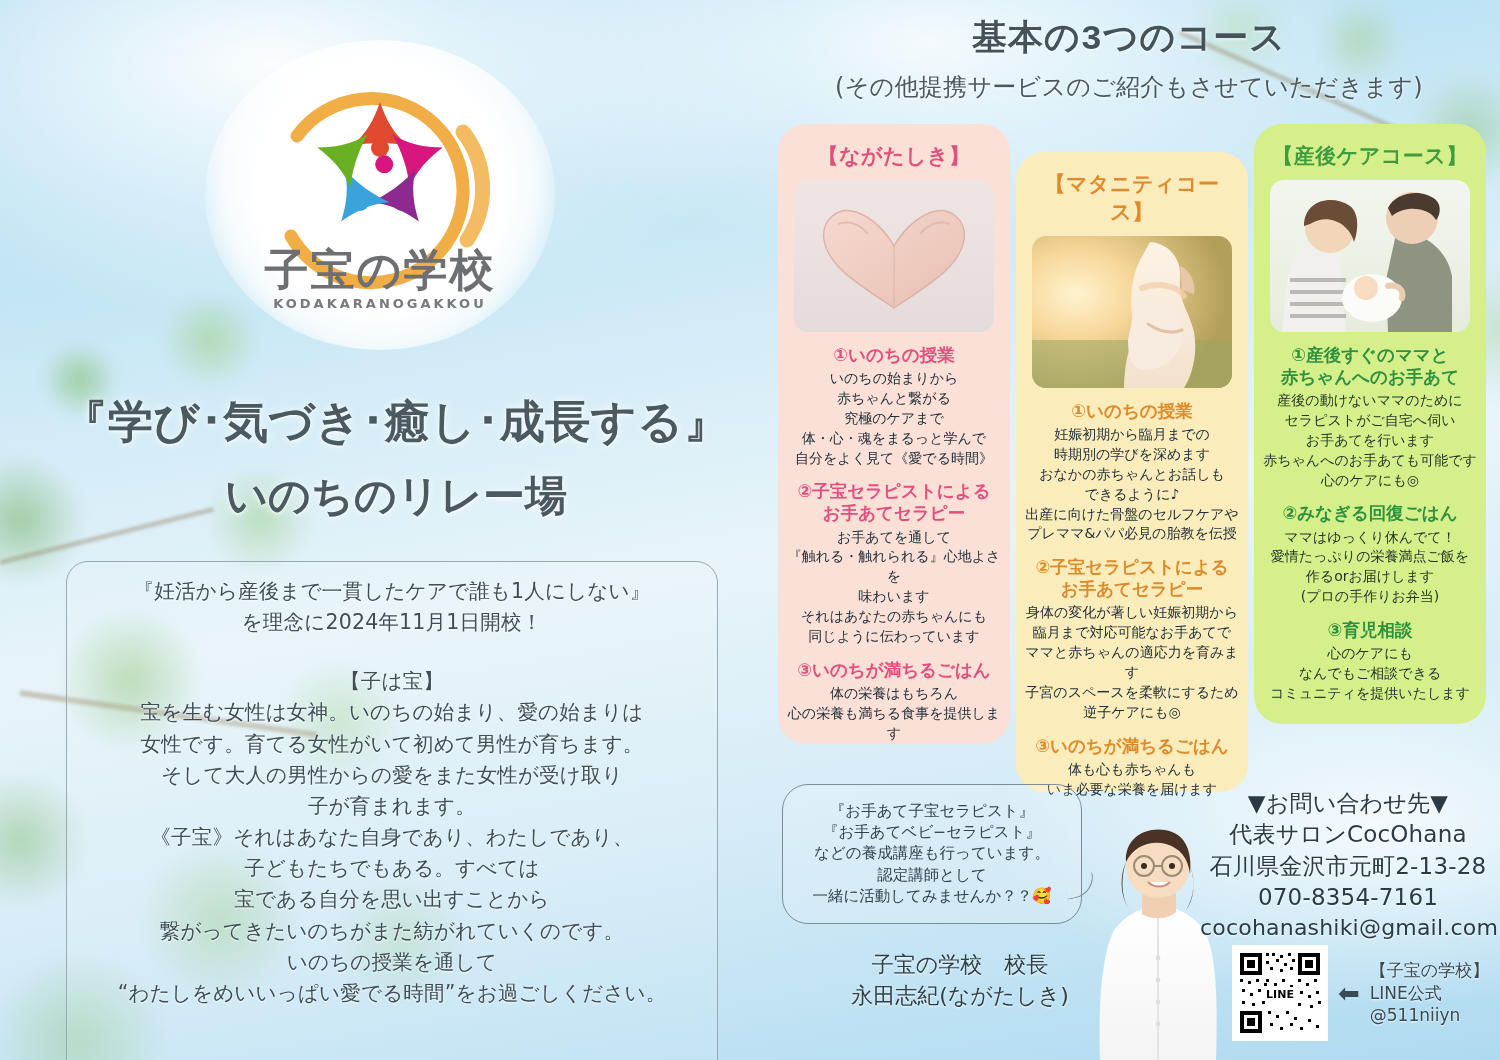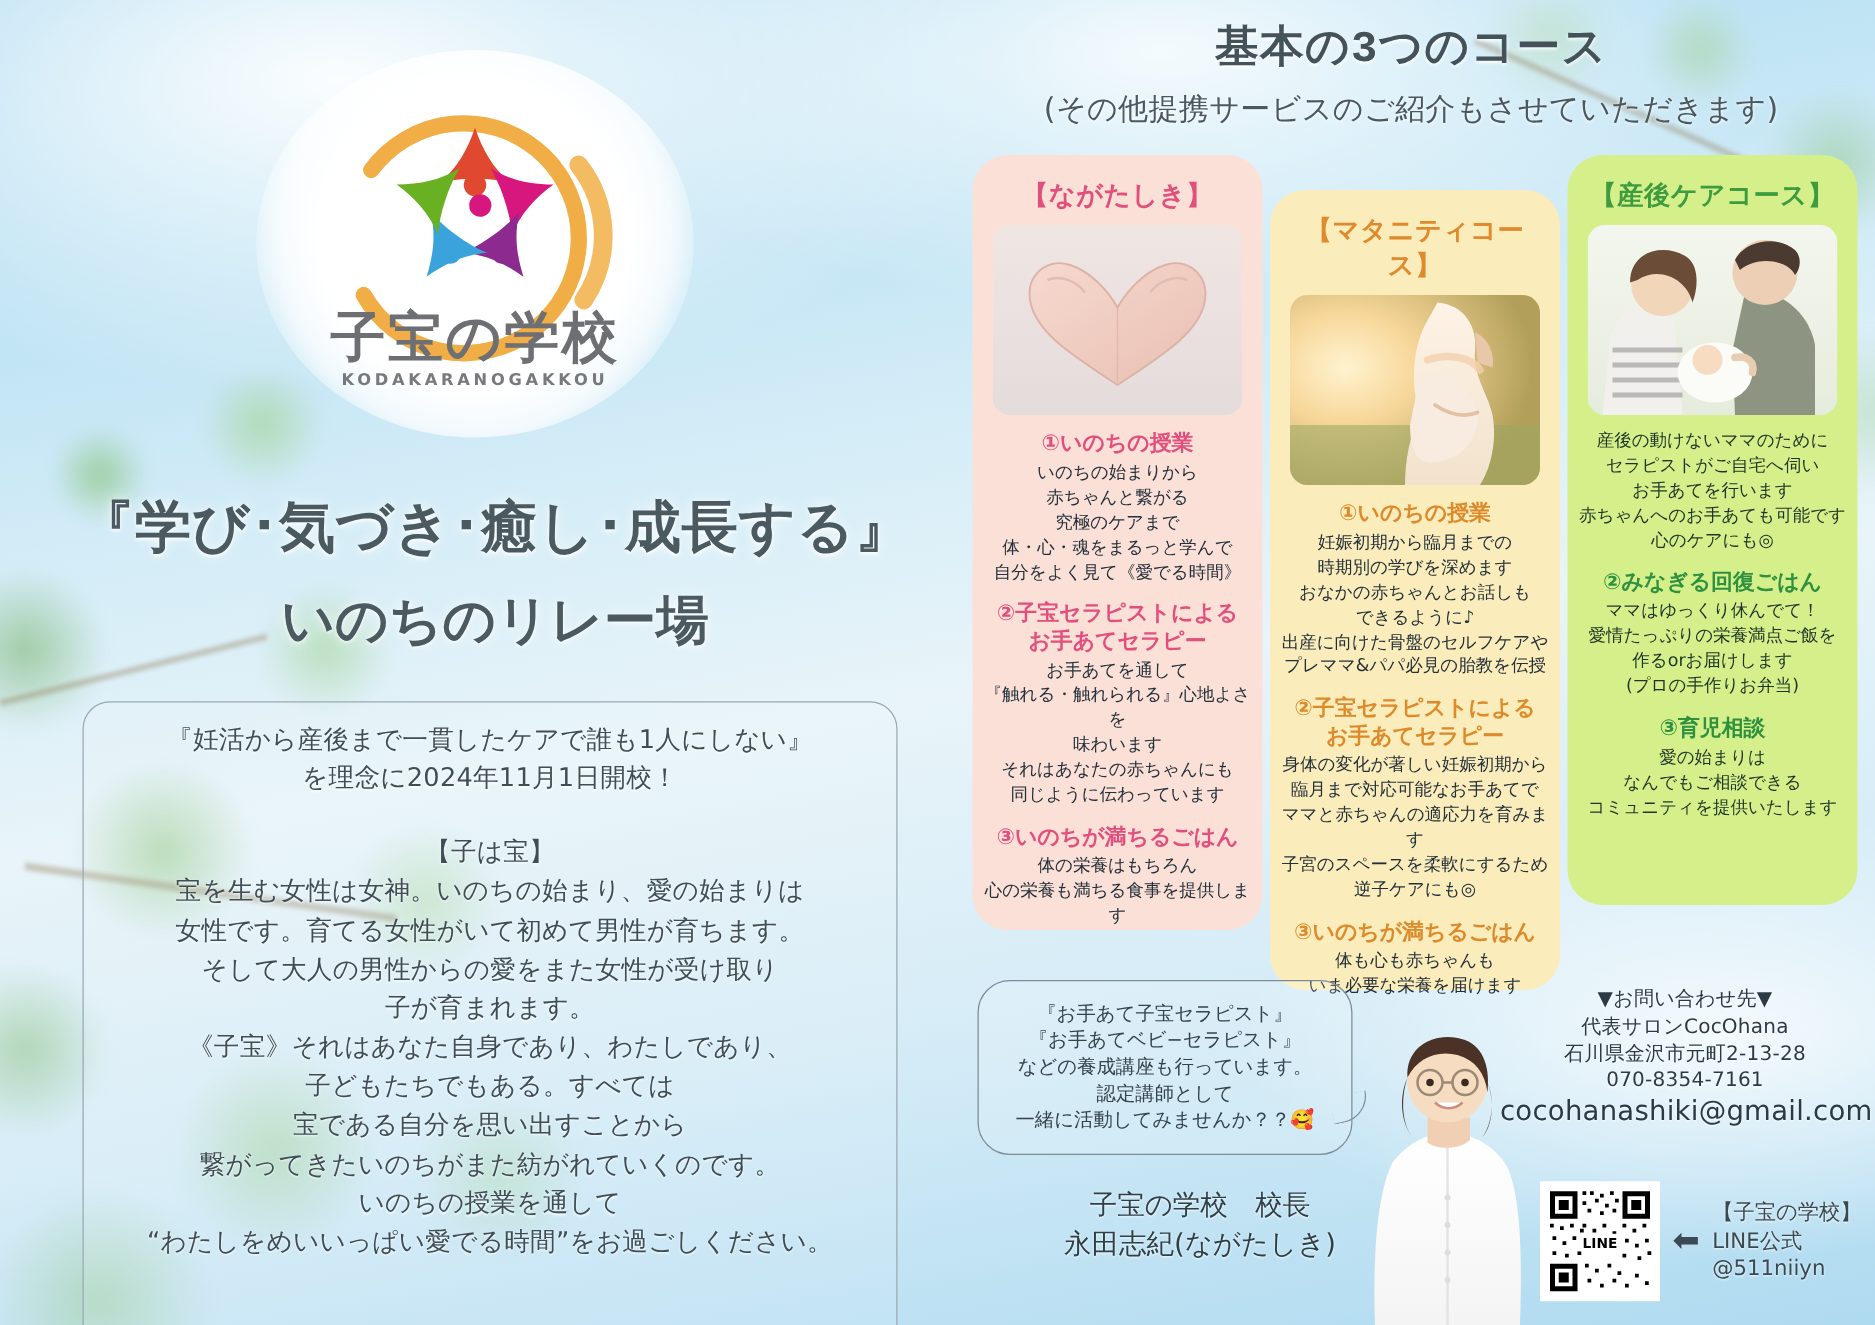--- a/index.html
+++ b/index.html
@@ -148,21 +148,21 @@
   }
 
   
   #person { position: absolute; left: 1092px; top: 818px; width: 132px; height: 242px; z-index: 4; }
 
   
   #contact {
     position: absolute; left: 1200px; top: 788px; width: 296px; z-index: 5;
     text-align: center; color: #2b3b45;
   }
-  #contact .ln { font-size: 16px; line-height: 1.36; letter-spacing: .2px;
+  #contact .ln { font-size: 23px; line-height: 1.36; letter-spacing: .2px;
     text-shadow: 0 1px 2px rgba(255,255,255,.85); }
   #contact .mail { font-size: 22px; }
 
   
   #qr-block {
     position: absolute; left: 1232px; top: 945px; z-index: 5;
     display: flex; align-items: center; gap: 10px;
   }
   #qr { width: 96px; height: 96px; background: #fff; padding: 4px; position: relative; }
   #qr-arrow { font-size: 26px; color: #3b4a54; line-height: 1; }
@@ -389,20 +389,22 @@
         <path d="M34 46 C34 20 62 14 80 26 C90 34 88 52 84 62 C80 44 58 32 40 44 Z" fill="#6b4c36"></path>
         <path d="M34 46 C28 62 30 82 38 92 C30 82 28 62 34 46 Z" fill="#6b4c36"></path>
 
         <ellipse cx="102" cy="118" rx="30" ry="24" fill="#fbfbf7"></ellipse>
         <circle cx="96" cy="108" r="12" fill="#f7dcc2"></circle>
         <path d="M118 106 C128 104 134 110 132 118" fill="none" stroke="#e8cdb0" stroke-width="6" stroke-linecap="round"></path>
       </svg>
     </div>
 
     <div class="sec">
+      <div class="sec-h" style="white-space:pre-line">①産後すぐのママと
+赤ちゃんへのお手あて</div>
       <div class="sec-b">
         <div>産後の動けないママのために</div>
         <div>セラピストがご自宅へ伺い</div>
         <div>お手あてを行います</div>
         <div>赤ちゃんへのお手あても可能です</div>
         <div>心のケアにも◎</div>
       </div>
     </div>
 
     <div class="sec">
@@ -411,21 +413,21 @@
         <div>ママはゆっくり休んでて！</div>
         <div>愛情たっぷりの栄養満点ご飯を</div>
         <div>作るorお届けします</div>
         <div>(プロの手作りお弁当)</div>
       </div>
     </div>
 
     <div class="sec">
       <div class="sec-h">③育児相談</div>
       <div class="sec-b">
-        <div>愛の始まりは</div>
+        <div>心のケアにも</div>
         <div>なんでもご相談できる</div>
         <div>コミュニティを提供いたします</div>
       </div>
     </div>
   </div>
 </div>
 
 <div id="bubble">
   <div>『お手あて子宝セラピスト』</div>
   <div>『お手あてベビ−セラピスト』</div>

